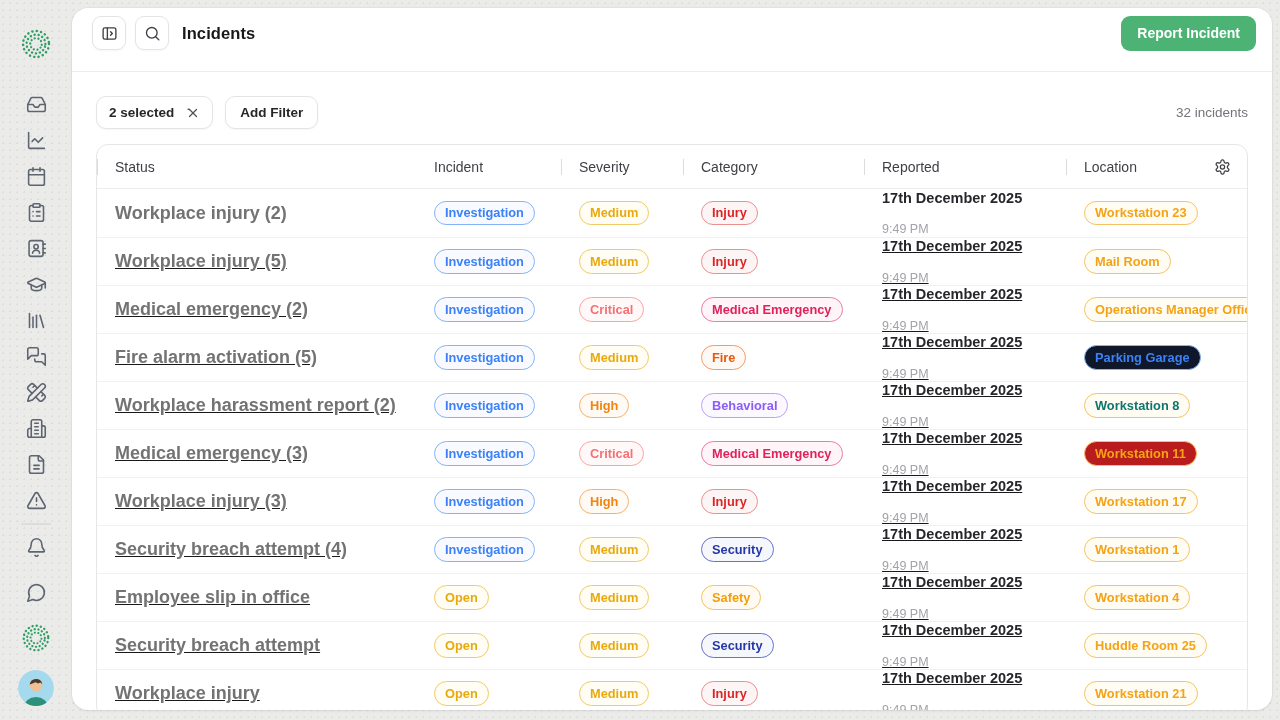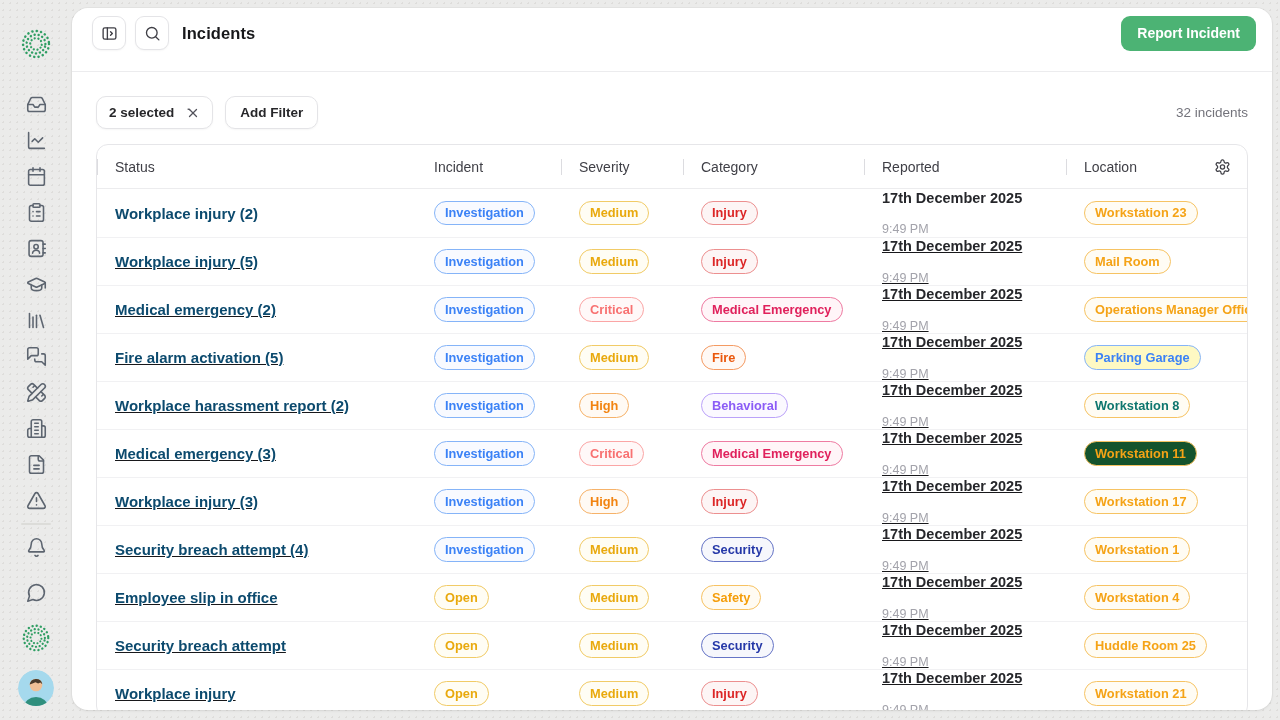--- a/index.html
+++ b/index.html
@@ -78,21 +78,21 @@
     width:1px; height:16px; background:#dcdce0;
   }
   .gear-btn {
     position:absolute; right:14px; top:50%; transform:translateY(-50%);
     border:none; background:transparent; color:#3f3f46; cursor:pointer; display:flex; padding:2px;
   }
   .gear-btn svg { width:17px; height:17px; }
   .row { height:48px; align-items:center; cursor:pointer; }
   .row + .row { border-top:1px solid #f1f1f3;text-decoration:underline; }
   .cell { padding-left:18px; min-width:0; }
-  .cell-incident { font-size:15px; font-weight:600; color:#0c4a6e; white-space:nowrap; }
+  .cell-incident { font-size:18px; font-weight:600; color:#737373; white-space:nowrap; }
   .badge {
     display:inline-flex; align-items:center; padding:3.5px 10px; border-radius:999px;
     border:1px solid; font-size:12.8px; font-weight:600; white-space:nowrap; line-height:1.25;
   }
   .rep-date { font-size:14.5px; font-weight:700; color:#26272b; line-height:1.15; white-space:nowrap; }
   .rep-time { font-size:12.5px; color:#a3a3ab; margin-top:16px; }
 </style>
 </head>
 <body>
 
@@ -327,21 +327,21 @@
           </div>
           <div class="row grid-row">
             <div class="cell cell-incident">Fire alarm activation (5)</div>
             <div class="cell "><span class="badge" style="color: rgb(59, 130, 246); border-color: rgb(133, 180, 248); background: rgb(248, 250, 255);">Investigation</span></div>
             <div class="cell "><span class="badge" style="color: rgb(233, 169, 13); border-color: rgb(241, 203, 102); background: rgb(255, 253, 244);">Medium</span></div>
             <div class="cell "><span class="badge" style="color: rgb(234, 88, 12); border-color: rgb(244, 154, 98); background: rgb(255, 249, 245);">Fire</span></div>
             <div class="cell ">
               <div class="rep-date">17th December 2025</div>
               <div class="rep-time">9:49 PM</div>
             </div>
-            <div class="cell "><span class="badge" style="color: rgb(59, 130, 246); border-color: rgb(133, 180, 248); background: #fef9c3;">Parking Garage</span></div>
+            <div class="cell "><span class="badge" style="color: rgb(59, 130, 246); border-color: rgb(133, 180, 248); background: #0f172a;">Parking Garage</span></div>
           </div>
           <div class="row grid-row">
             <div class="cell cell-incident">Workplace harassment report (2)</div>
             <div class="cell "><span class="badge" style="color: rgb(59, 130, 246); border-color: rgb(133, 180, 248); background: rgb(248, 250, 255);">Investigation</span></div>
             <div class="cell "><span class="badge" style="color: rgb(242, 132, 17); border-color: rgb(246, 178, 105); background: rgb(255, 250, 244);">High</span></div>
             <div class="cell "><span class="badge" style="color: rgb(139, 92, 246); border-color: rgb(187, 162, 249); background: rgb(251, 249, 255);">Behavioral</span></div>
             <div class="cell ">
               <div class="rep-date">17th December 2025</div>
               <div class="rep-time">9:49 PM</div>
             </div>
@@ -349,21 +349,21 @@
           </div>
           <div class="row grid-row">
             <div class="cell cell-incident">Medical emergency (3)</div>
             <div class="cell "><span class="badge" style="color: rgb(59, 130, 246); border-color: rgb(133, 180, 248); background: rgb(248, 250, 255);">Investigation</span></div>
             <div class="cell "><span class="badge" style="color: rgb(248, 113, 113); border-color: rgb(251, 165, 165); background: rgb(255, 248, 248);">Critical</span></div>
             <div class="cell "><span class="badge" style="color: rgb(224, 33, 92); border-color: rgb(238, 123, 162); background: rgb(255, 245, 248);">Medical Emergency</span></div>
             <div class="cell ">
               <div class="rep-date">17th December 2025</div>
               <div class="rep-time">9:49 PM</div>
             </div>
-            <div class="cell "><span class="badge" style="color: rgb(245, 163, 22); border-color: rgb(246, 195, 99); background: #14532d;">Workstation 11</span></div>
+            <div class="cell "><span class="badge" style="color: rgb(245, 163, 22); border-color: rgb(246, 195, 99); background: #b91c1c;">Workstation 11</span></div>
           </div>
           <div class="row grid-row">
             <div class="cell cell-incident">Workplace injury (3)</div>
             <div class="cell "><span class="badge" style="color: rgb(59, 130, 246); border-color: rgb(133, 180, 248); background: rgb(248, 250, 255);">Investigation</span></div>
             <div class="cell "><span class="badge" style="color: rgb(242, 132, 17); border-color: rgb(246, 178, 105); background: rgb(255, 250, 244);">High</span></div>
             <div class="cell "><span class="badge" style="color: rgb(220, 38, 38); border-color: rgb(236, 143, 143); background: rgb(253, 245, 245);">Injury</span></div>
             <div class="cell ">
               <div class="rep-date">17th December 2025</div>
               <div class="rep-time">9:49 PM</div>
             </div>

